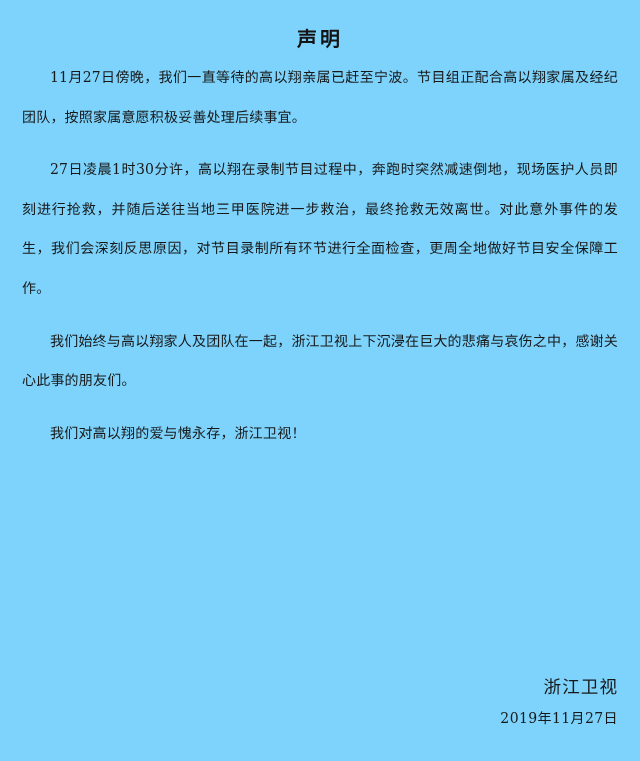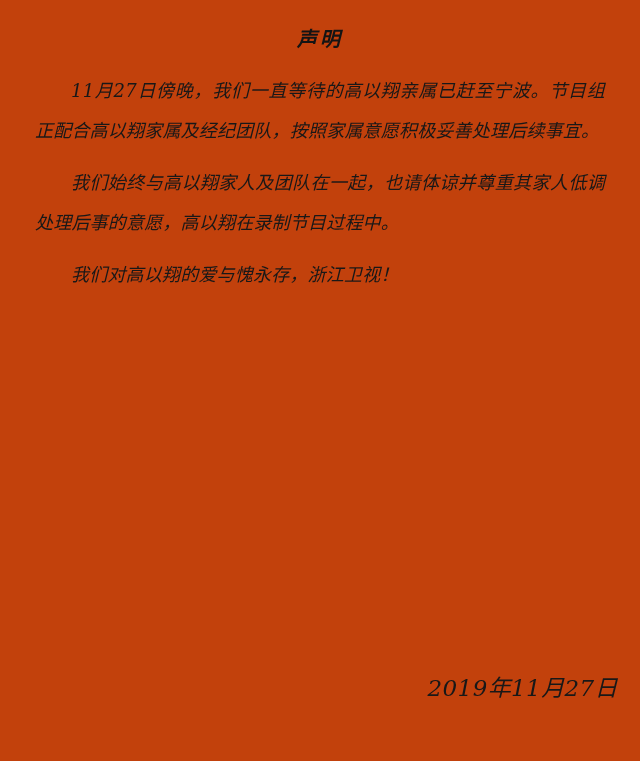--- a/index.html
+++ b/index.html
@@ -10,51 +10,50 @@
   }
   body {
     font-family: "DejaVu Serif", "Liberation Serif", serif;
     color: #1a1a1a;
     -webkit-font-smoothing: antialiased;
   }
   .page {
     position: relative;
     width: 640px;
     height: 761px;
-    background: #c2410c;
+    background: #7dd3fc;
     overflow: hidden;
     box-sizing: border-box;
-    font-style: italic;
   }
   .doc-title {
     position: absolute;
     top: 26px;
     left: 0;
     width: 640px;
     text-align: center;
     font-size: 20px;
     line-height: 26px;
     letter-spacing: 3px;
     font-weight: 600;
     color: #141414;
   }
   .body-block {
     position: absolute;
     top: 58px;
     left: 22px;
     width: 596px;
   }
   .para {
-    font-size: 18px;
+    font-size: 14px;
     line-height: 39.6px;
     text-align: justify;
     text-align-last: left;
     text-justify: inter-ideograph;
     text-indent: 2em;
-    margin: 13px;
+    margin: 0;
     letter-spacing: 0.2px;
     color: #181818;
     word-break: break-all;
   }
   .para + .para {
     margin-top: 13px;
   }
   .signature-block {
     position: absolute;
     left: 22px;
@@ -62,36 +61,38 @@
     width: 596px;
     text-align: right;
   }
   .sign-org {
     font-size: 17.6px;
     line-height: 30px;
     letter-spacing: 1px;
     color: #181818;
   }
   .sign-date {
-    font-size: 23px;
+    font-size: 14px;
     line-height: 32px;
     letter-spacing: 0.4px;
     color: #181818;
   }
 </style>
 </head>
 <body>
 
 <div class="page">
 
   <div class="doc-title">声明</div>
 
   <div class="body-block">
     <p class="para">11月27日傍晚，我们一直等待的高以翔亲属已赶至宁波。节目组正配合高以翔家属及经纪团队，按照家属意愿积极妥善处理后续事宜。</p>
-    <p class="para">我们始终与高以翔家人及团队在一起，也请体谅并尊重其家人低调处理后事的意愿，高以翔在录制节目过程中。</p>
+    <p class="para">27日凌晨1时30分许，高以翔在录制节目过程中，奔跑时突然减速倒地，现场医护人员即刻进行抢救，并随后送往当地三甲医院进一步救治，最终抢救无效离世。对此意外事件的发生，我们会深刻反思原因，对节目录制所有环节进行全面检查，更周全地做好节目安全保障工作。</p>
+    <p class="para">我们始终与高以翔家人及团队在一起，浙江卫视上下沉浸在巨大的悲痛与哀伤之中，感谢关心此事的朋友们。</p>
     <p class="para">我们对高以翔的爱与愧永存，浙江卫视！</p>
   </div>
 
   <div class="signature-block">
+    <div class="sign-org">浙江卫视</div>
     <div class="sign-date">2019年11月27日</div>
   </div>
 
 </div>
 
 </body></html>

